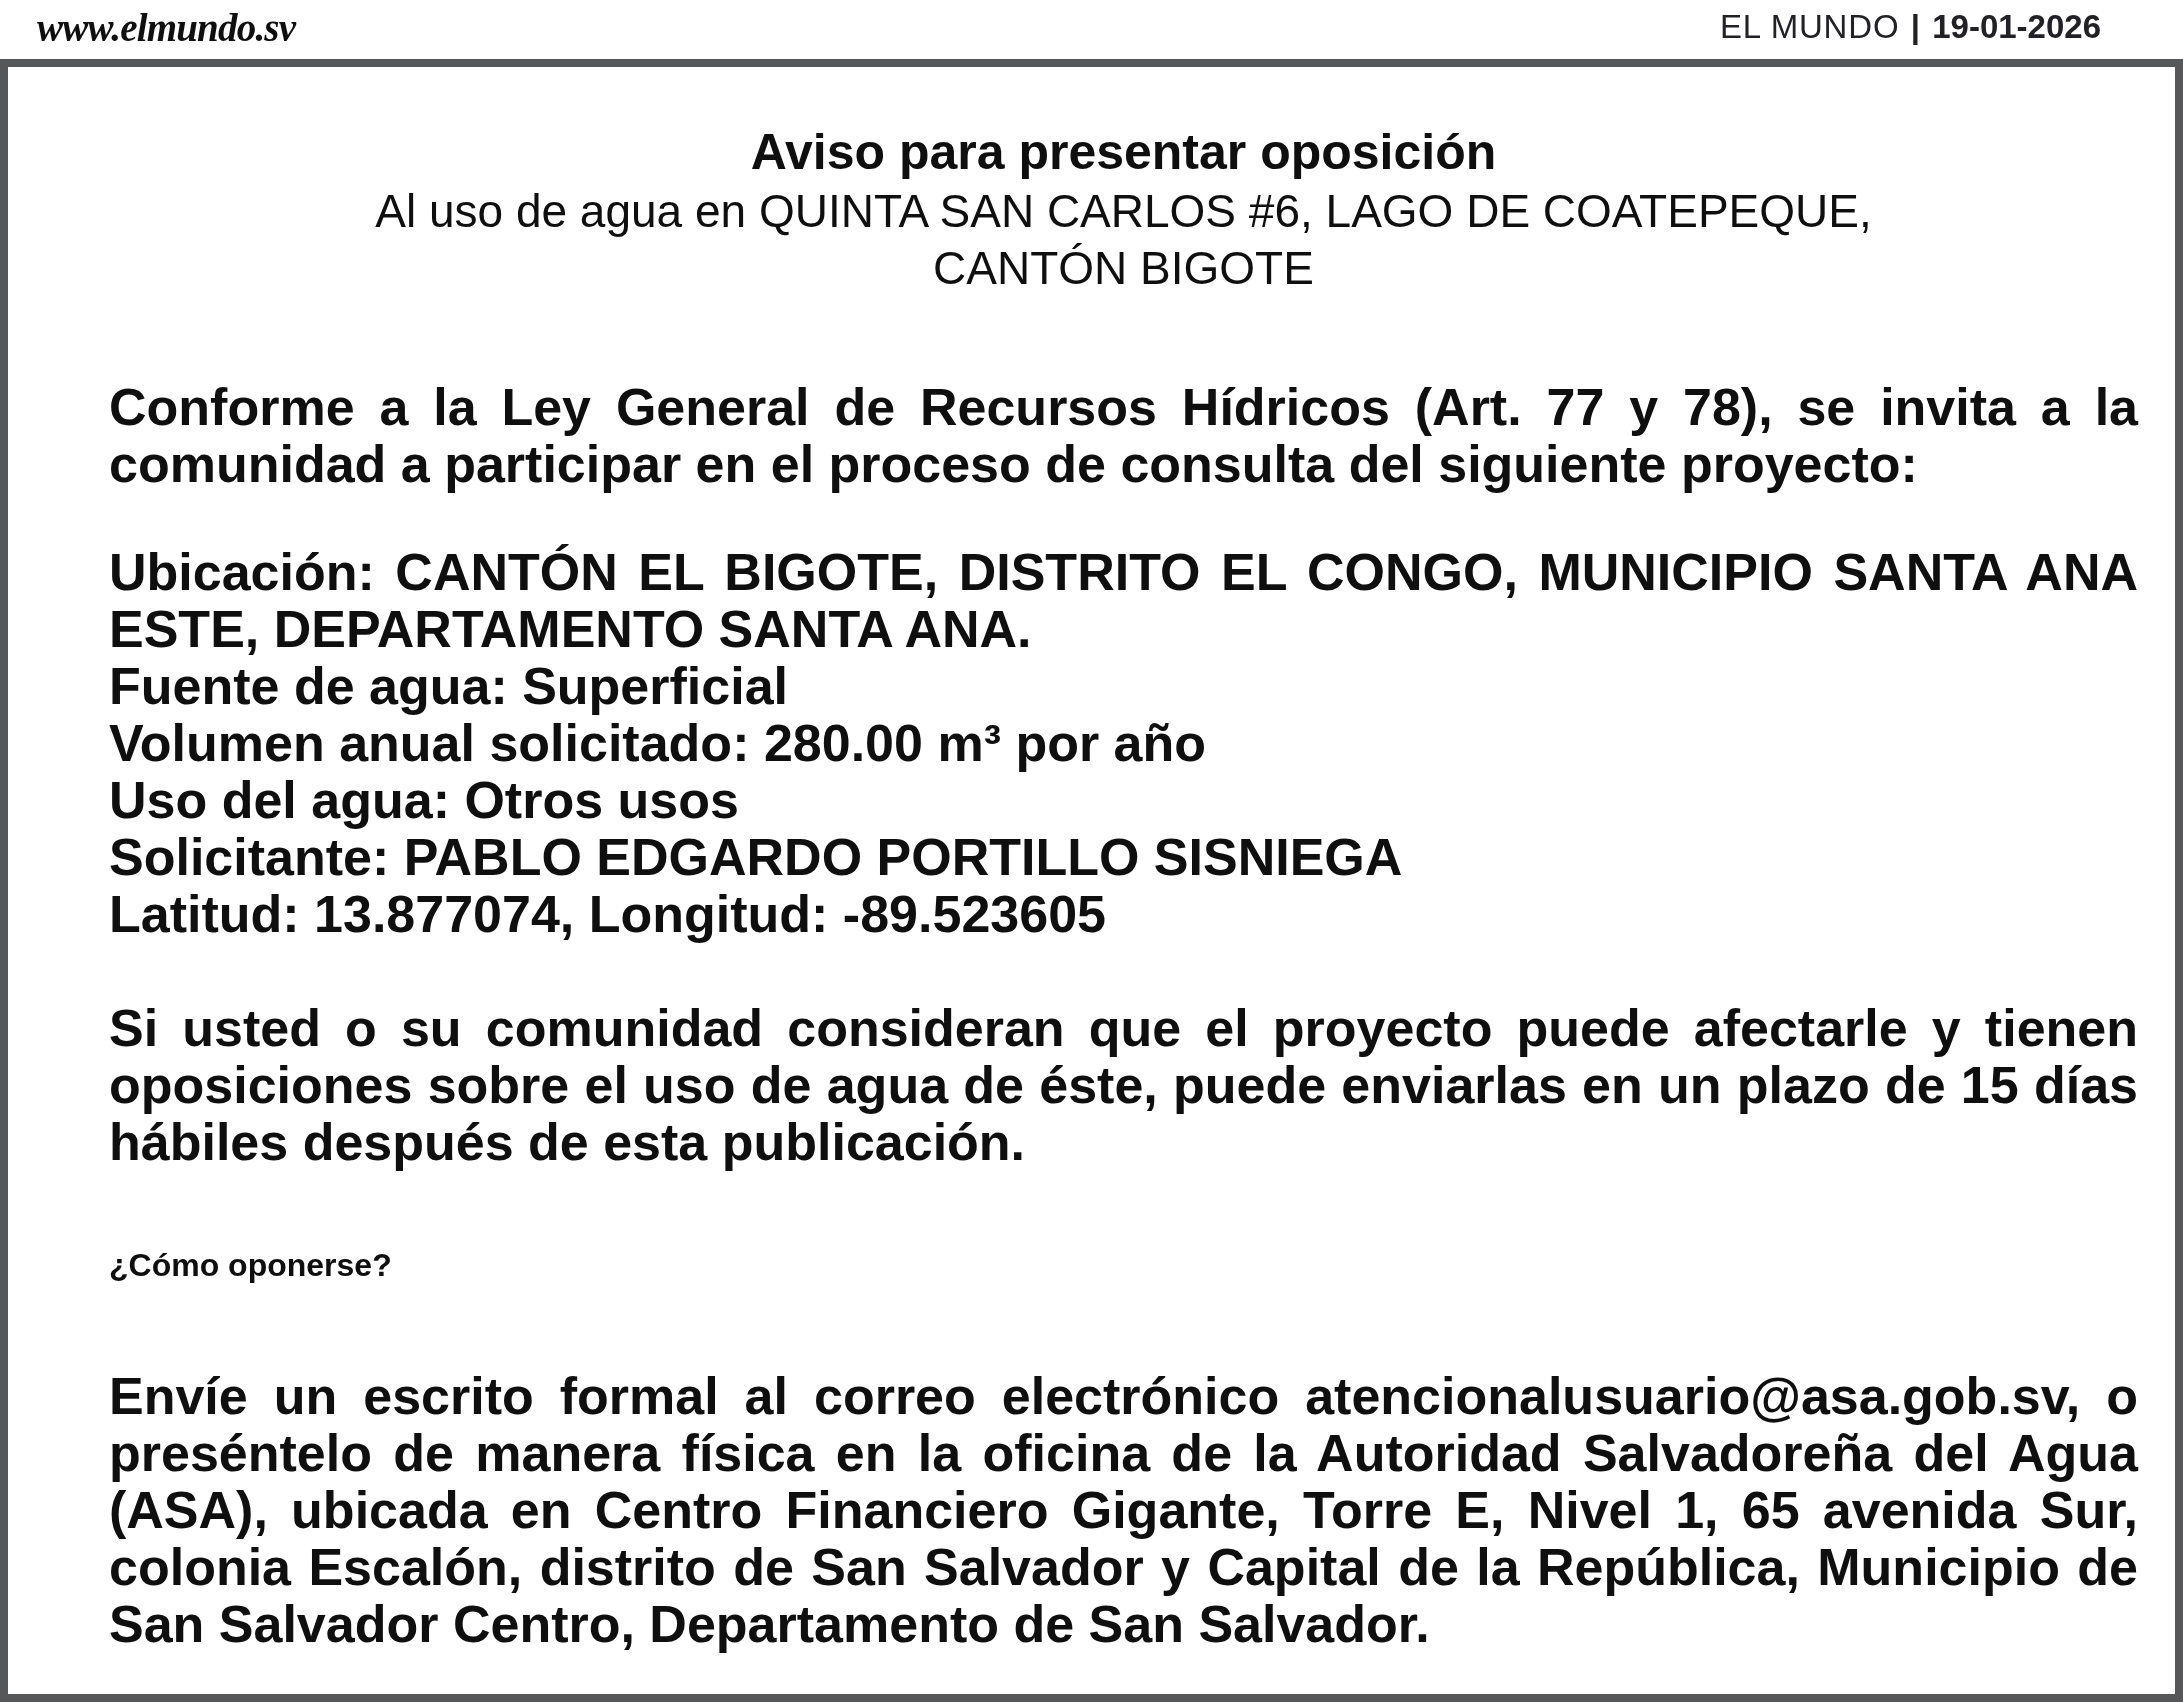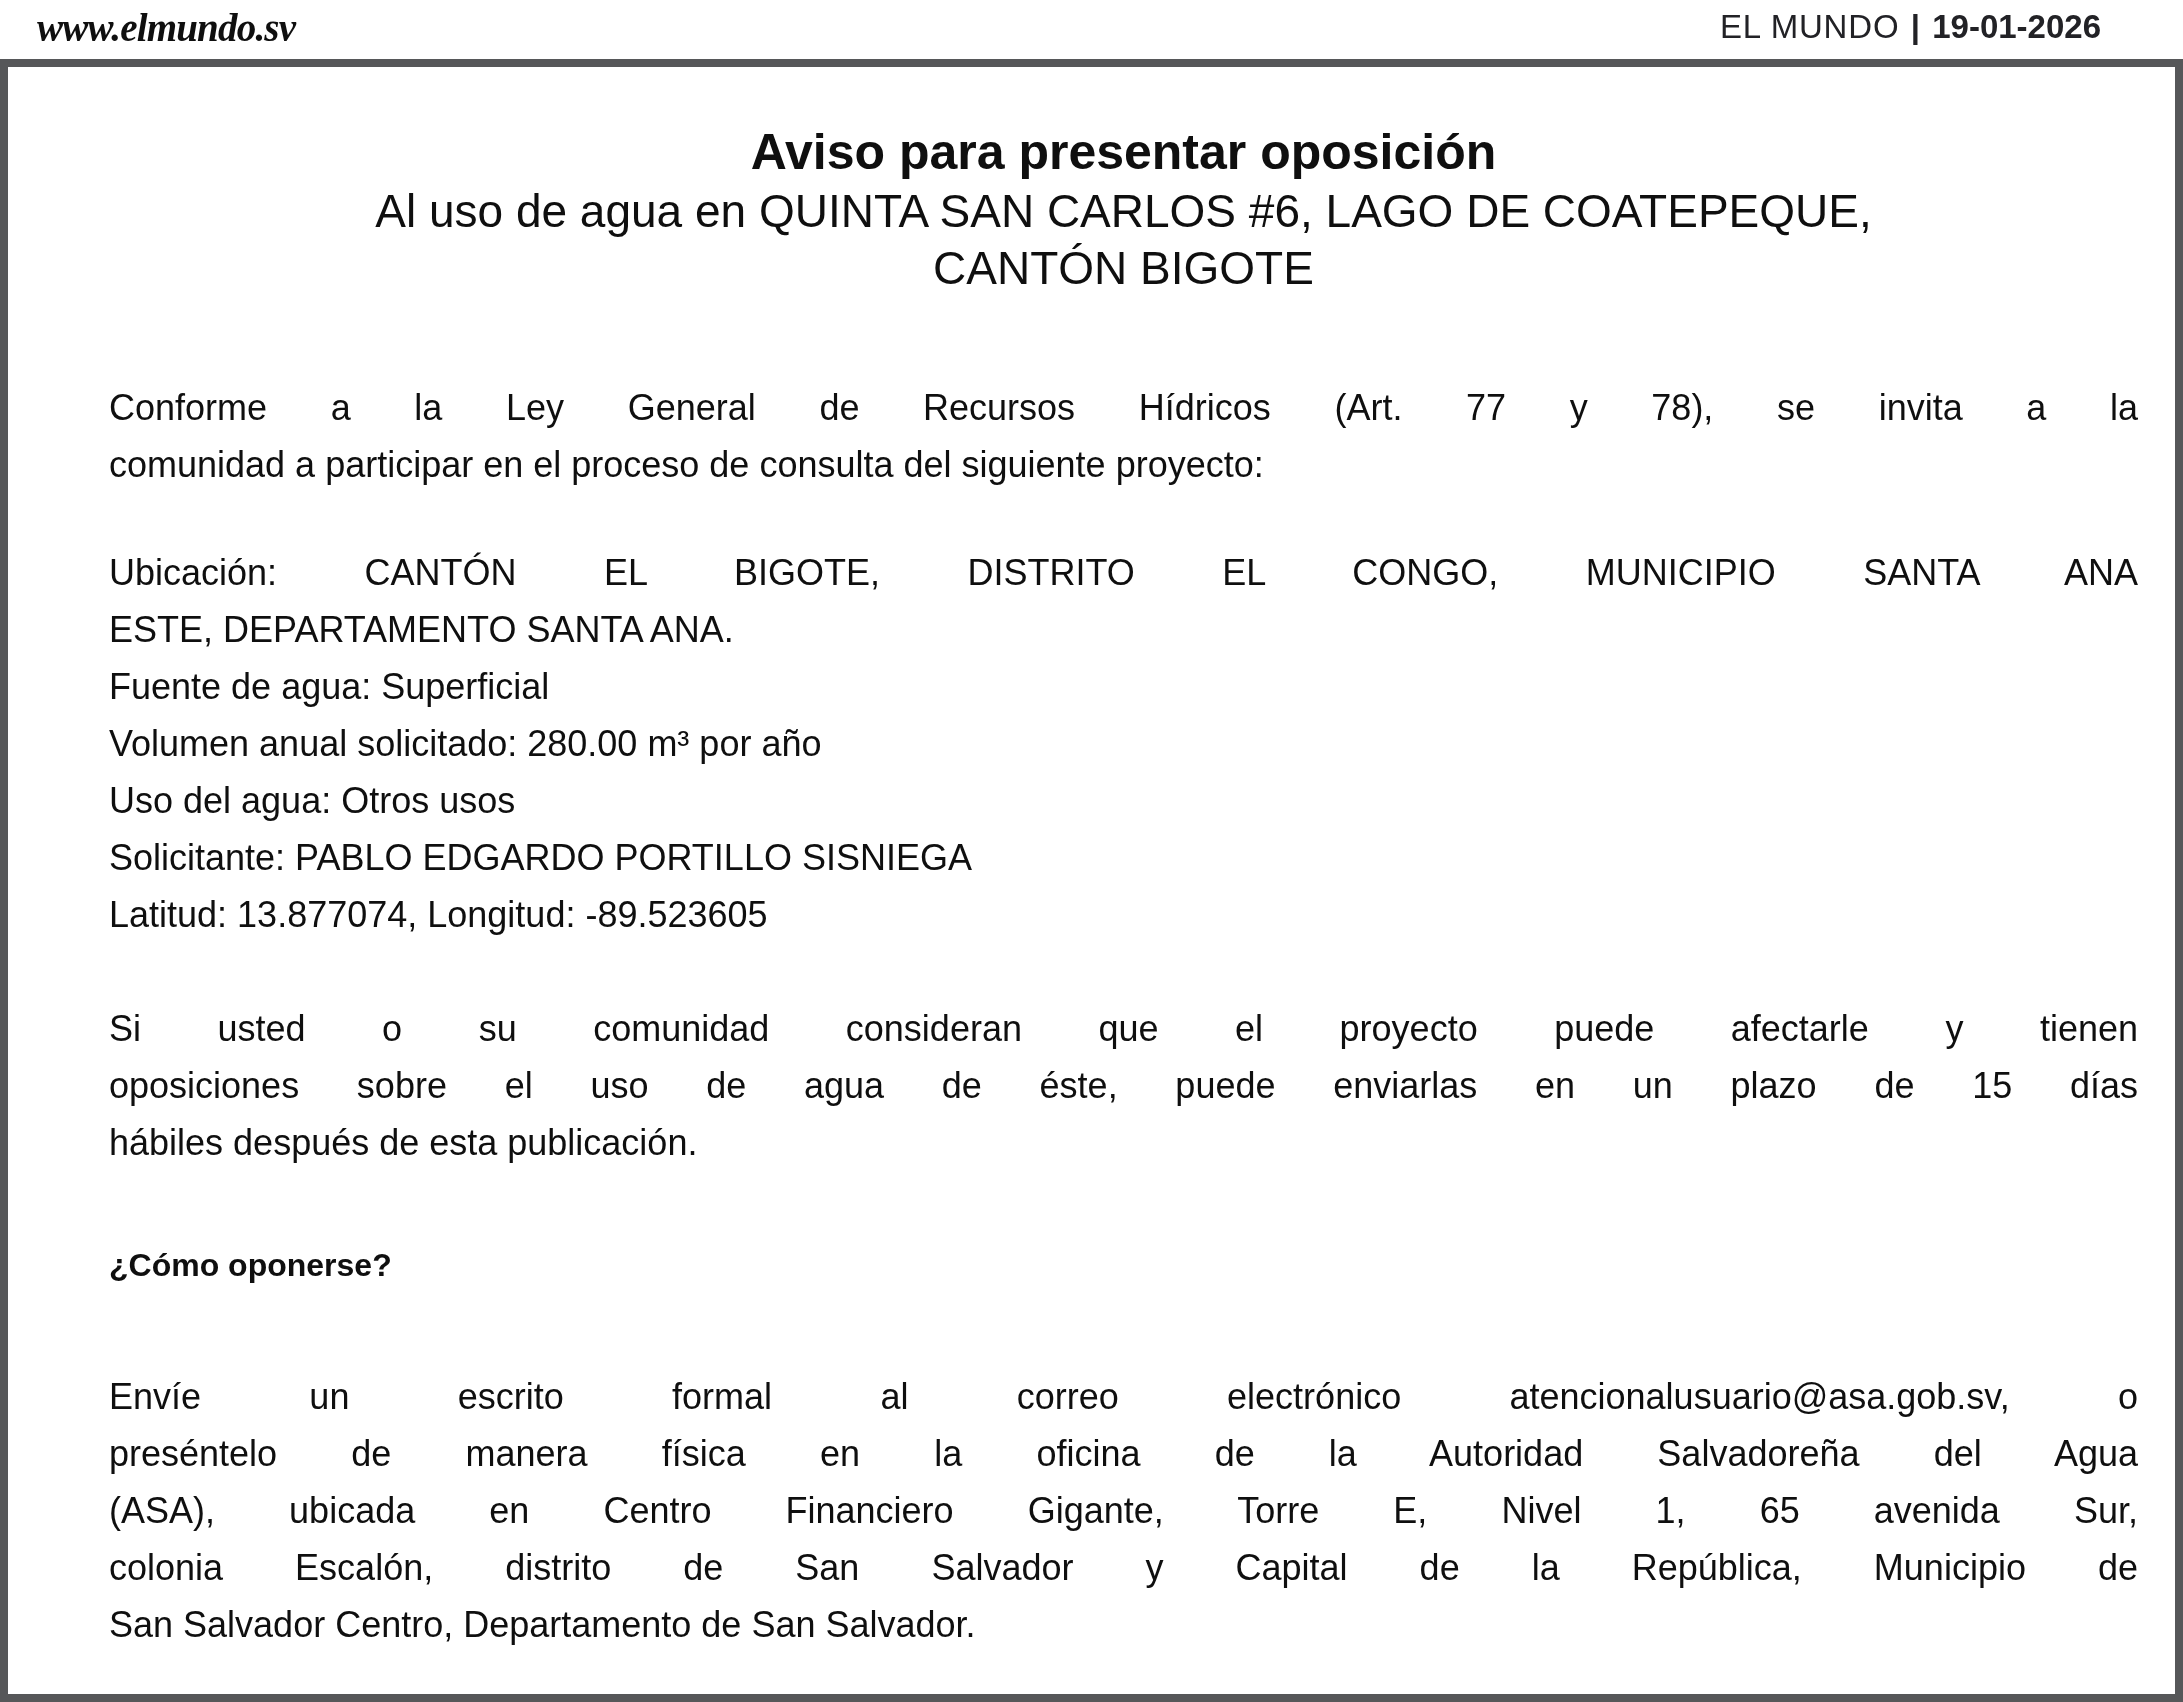--- a/index.html
+++ b/index.html
@@ -45,22 +45,23 @@
     background:var(--background);
     padding:54px 37px 0 101px;
     overflow:hidden;
   }
 
   .title-block{text-align:center;margin-bottom:82px;}
   .notice-title{font-size:50px;font-weight:700;line-height:62px;}
   .subtitle-line{font-size:46px;font-weight:400;line-height:57px;}
 
   .body-line{
-    font-size:36px;line-height:57px;
+    font-size:52px;line-height:57px;
     text-align:left;
+    font-weight:bold;
   }
   .jl{ 
     text-align:justify;
     -moz-text-align-last:justify;
     text-align-last:justify;
   }
   .para{margin-bottom:51px;}
   .para-intro{margin-bottom:51px;}
   .para-details{margin-bottom:57px;}
   .para-warning{margin-bottom:64px;margin-top:32px;}

